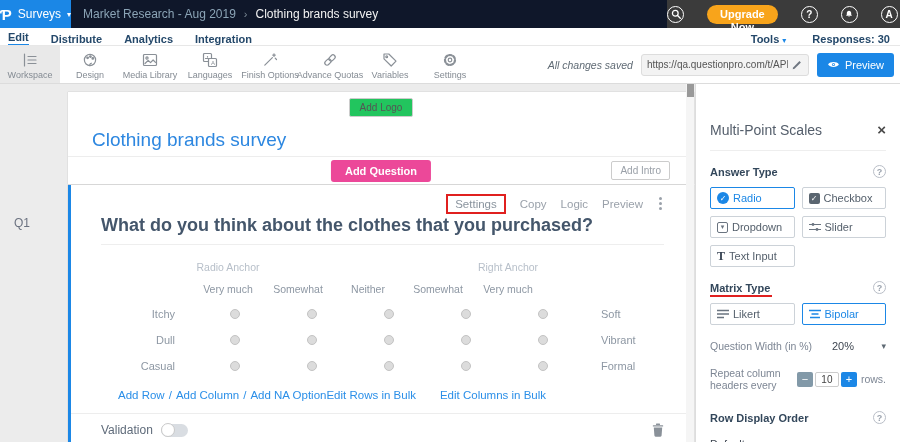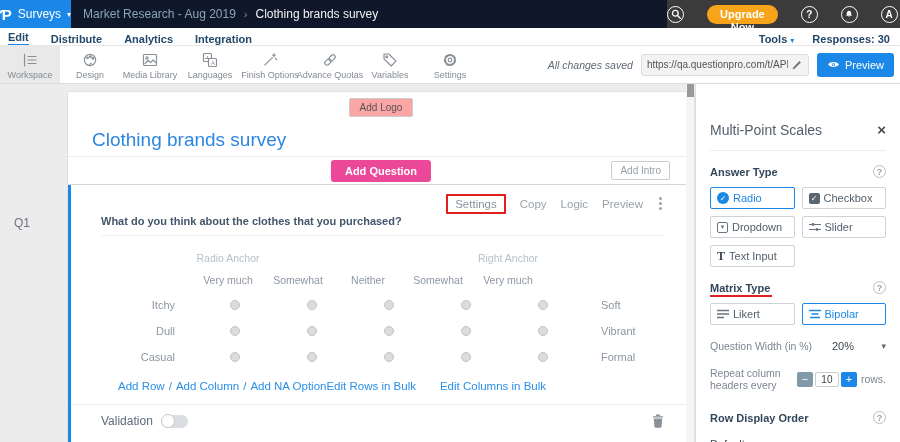--- a/index.html
+++ b/index.html
@@ -18,21 +18,21 @@
   .crumb-sep { color:#7d8c98; font-size:11px; }
   .crumb-current { color:#f2f2f2; font-size:12px; }
   .topbar-right { display:flex; align-items:center; gap:23px; margin-left:auto; padding-right:10px; }
   .circle-btn { width:17px; height:17px; border:1.5px solid #fff; border-radius:50%; display:flex; align-items:center; justify-content:center; color:#fff; font-size:10px; font-weight:bold; cursor:pointer; flex:none; }
   .upgrade-btn { background:#f8a41b; color:#fff; font-size:11px; font-weight:bold; border:none; border-radius:10px; padding:3px 13px; height:19px; line-height:13px; cursor:pointer; }
 
   
   .tabbar { position:absolute; left:0; top:28px; width:900px; height:17px; background:#ffffff; display:flex; align-items:flex-end; padding:0 10px 0 8px; }
   .tab { font-size:11px; font-weight:bold; color:#24486a; margin-right:22px; cursor:pointer; }
   .tab.active { border-bottom:1px solid #1b87e6; padding-bottom:1px; }
-  .tabbar-right { margin-left:auto; display:flex; align-items:center; gap:18px; }
+  .tabbar-right { margin-left:auto; display:flex; align-items:center; gap:26px; }
   .tools-link { font-size:11px; font-weight:bold; color:#24486a; cursor:pointer; }
   .tools-caret { color:#1b87e6; font-size:8px; }
   .responses-link { font-size:11px; font-weight:bold; color:#24486a; cursor:pointer; }
 
   
   .toolbar { position:absolute; left:0; top:45px; width:900px; height:39px; background:#fff; border-top:1px solid #e7e7e7; border-bottom:1px solid #dcdcdc; display:flex; align-items:stretch; }
   .tool-item { width:60px; display:flex; flex-direction:column; align-items:center; justify-content:center; gap:2px; cursor:pointer; padding-top:2px; }
   .tool-item.active { background:#e9e9e9; }
   .tool-item svg { width:16px; height:16px; stroke:#8a9097; fill:none; stroke-width:1.2; stroke-linecap:round; stroke-linejoin:round; }
   .tool-label { font-size:9px; color:#848b93; white-space:nowrap; }
@@ -40,33 +40,33 @@
   .saved-label { font-style:italic; font-size:10.5px; color:#5f6a74; }
   .url-box { width:168px; height:22px; background:#f3f3f3; border:1px solid #ddd; border-radius:3px; display:flex; align-items:center; padding:0 5px; gap:4px; cursor:text; }
   .url-text { font-size:10px; color:#555; white-space:nowrap; overflow:hidden; flex:1; }
   .preview-btn { background:#1b87e6; color:#fff; border:none; border-radius:3px; height:24px; padding:0 10px; font-size:11px; display:flex; align-items:center; gap:5px; cursor:pointer; }
 
   
   .q-number { position:absolute; left:14px; top:216px; font-size:12px; color:#6b7280; }
 
   .header-card { position:absolute; left:68px; top:92px; width:626px; height:92px; background:#fff; box-shadow:0 0 1px rgba(0,0,0,.25); }
   .addlogo-row { display:flex; justify-content:center; padding-top:6px; }
-  .ghost-btn { background:#fca5a5; border:1px solid #ccc; border-radius:2px; font-size:10px; color:#555; padding:3px 10px; cursor:pointer; }
+  .ghost-btn { background:#22c55e; border:1px solid #ccc; border-radius:2px; font-size:10px; color:#555; padding:3px 10px; cursor:pointer; }
   .survey-title { color:#2d87e0; font-size:19px; padding:12px 0 0 24px; cursor:text; }
   .header-foot { position:absolute; left:0; bottom:0; width:100%; height:28px; border-top:1px solid #ededed; display:flex; align-items:center; }
   .addq-btn { position:absolute; left:50%; transform:translateX(-50%); background:#ec4899; color:#fff; border:none; border-radius:3px; font-size:11px; font-weight:bold; padding:5px 14px; cursor:pointer; }
   .addintro-btn { position:absolute; right:24px; background:#fff; border:1px solid #ccc; border-radius:2px; font-size:10px; color:#9aa0a8; padding:3px 8px; cursor:pointer; }
 
   .q-card { position:absolute; left:68px; top:185px; width:626px; height:257px; background:#fff; border-left:3px solid #1b87e6; box-shadow:0 0 1px rgba(0,0,0,.25); overflow:hidden; }
   .q-actions { display:flex; justify-content:flex-end; align-items:center; gap:14px; padding:9px 30px 0 0; height:28px; }
   .q-action { font-size:11.5px; color:#9aa1aa; cursor:pointer; }
   .q-action.boxed { border:2px solid #e0201f; padding:2px 7px; color:#8a949e; }
   .vdots { display:flex; flex-direction:column; gap:2px; cursor:pointer; padding:2px; }
   .vdots i { width:3px; height:3px; border-radius:50%; background:#9aa1aa; }
-  .q-text { font-size:11px; font-weight:600; color:#44566b; margin:2px 30px 0 30px; cursor:text; }
+  .q-text { font-size:18px; font-weight:600; color:#44566b; margin:2px 30px 0 30px; cursor:text; }
   .q-underline { border-bottom:1px solid #eee; margin:8px 30px 0 30px; }
 
   .matrix { margin:16px 0 0 30px; }
   .mrow { display:grid; grid-template-columns:92px repeat(5,70px) auto; align-items:center; }
   .anchor-row { margin-bottom:10px; }
   .anchor { font-size:10.5px; color:#b7bfc9; text-align:center; }
   .mcol-head { font-size:10.5px; color:#8d97a3; text-align:center; padding-bottom:6px; }
   .mrow-label-l { font-size:11px; color:#8d97a3; text-align:right; padding-right:18px; }
   .mrow-label-r { font-size:11px; color:#8d97a3; padding-left:16px; }
   .mrow-data { height:26px;gap:7px; }

